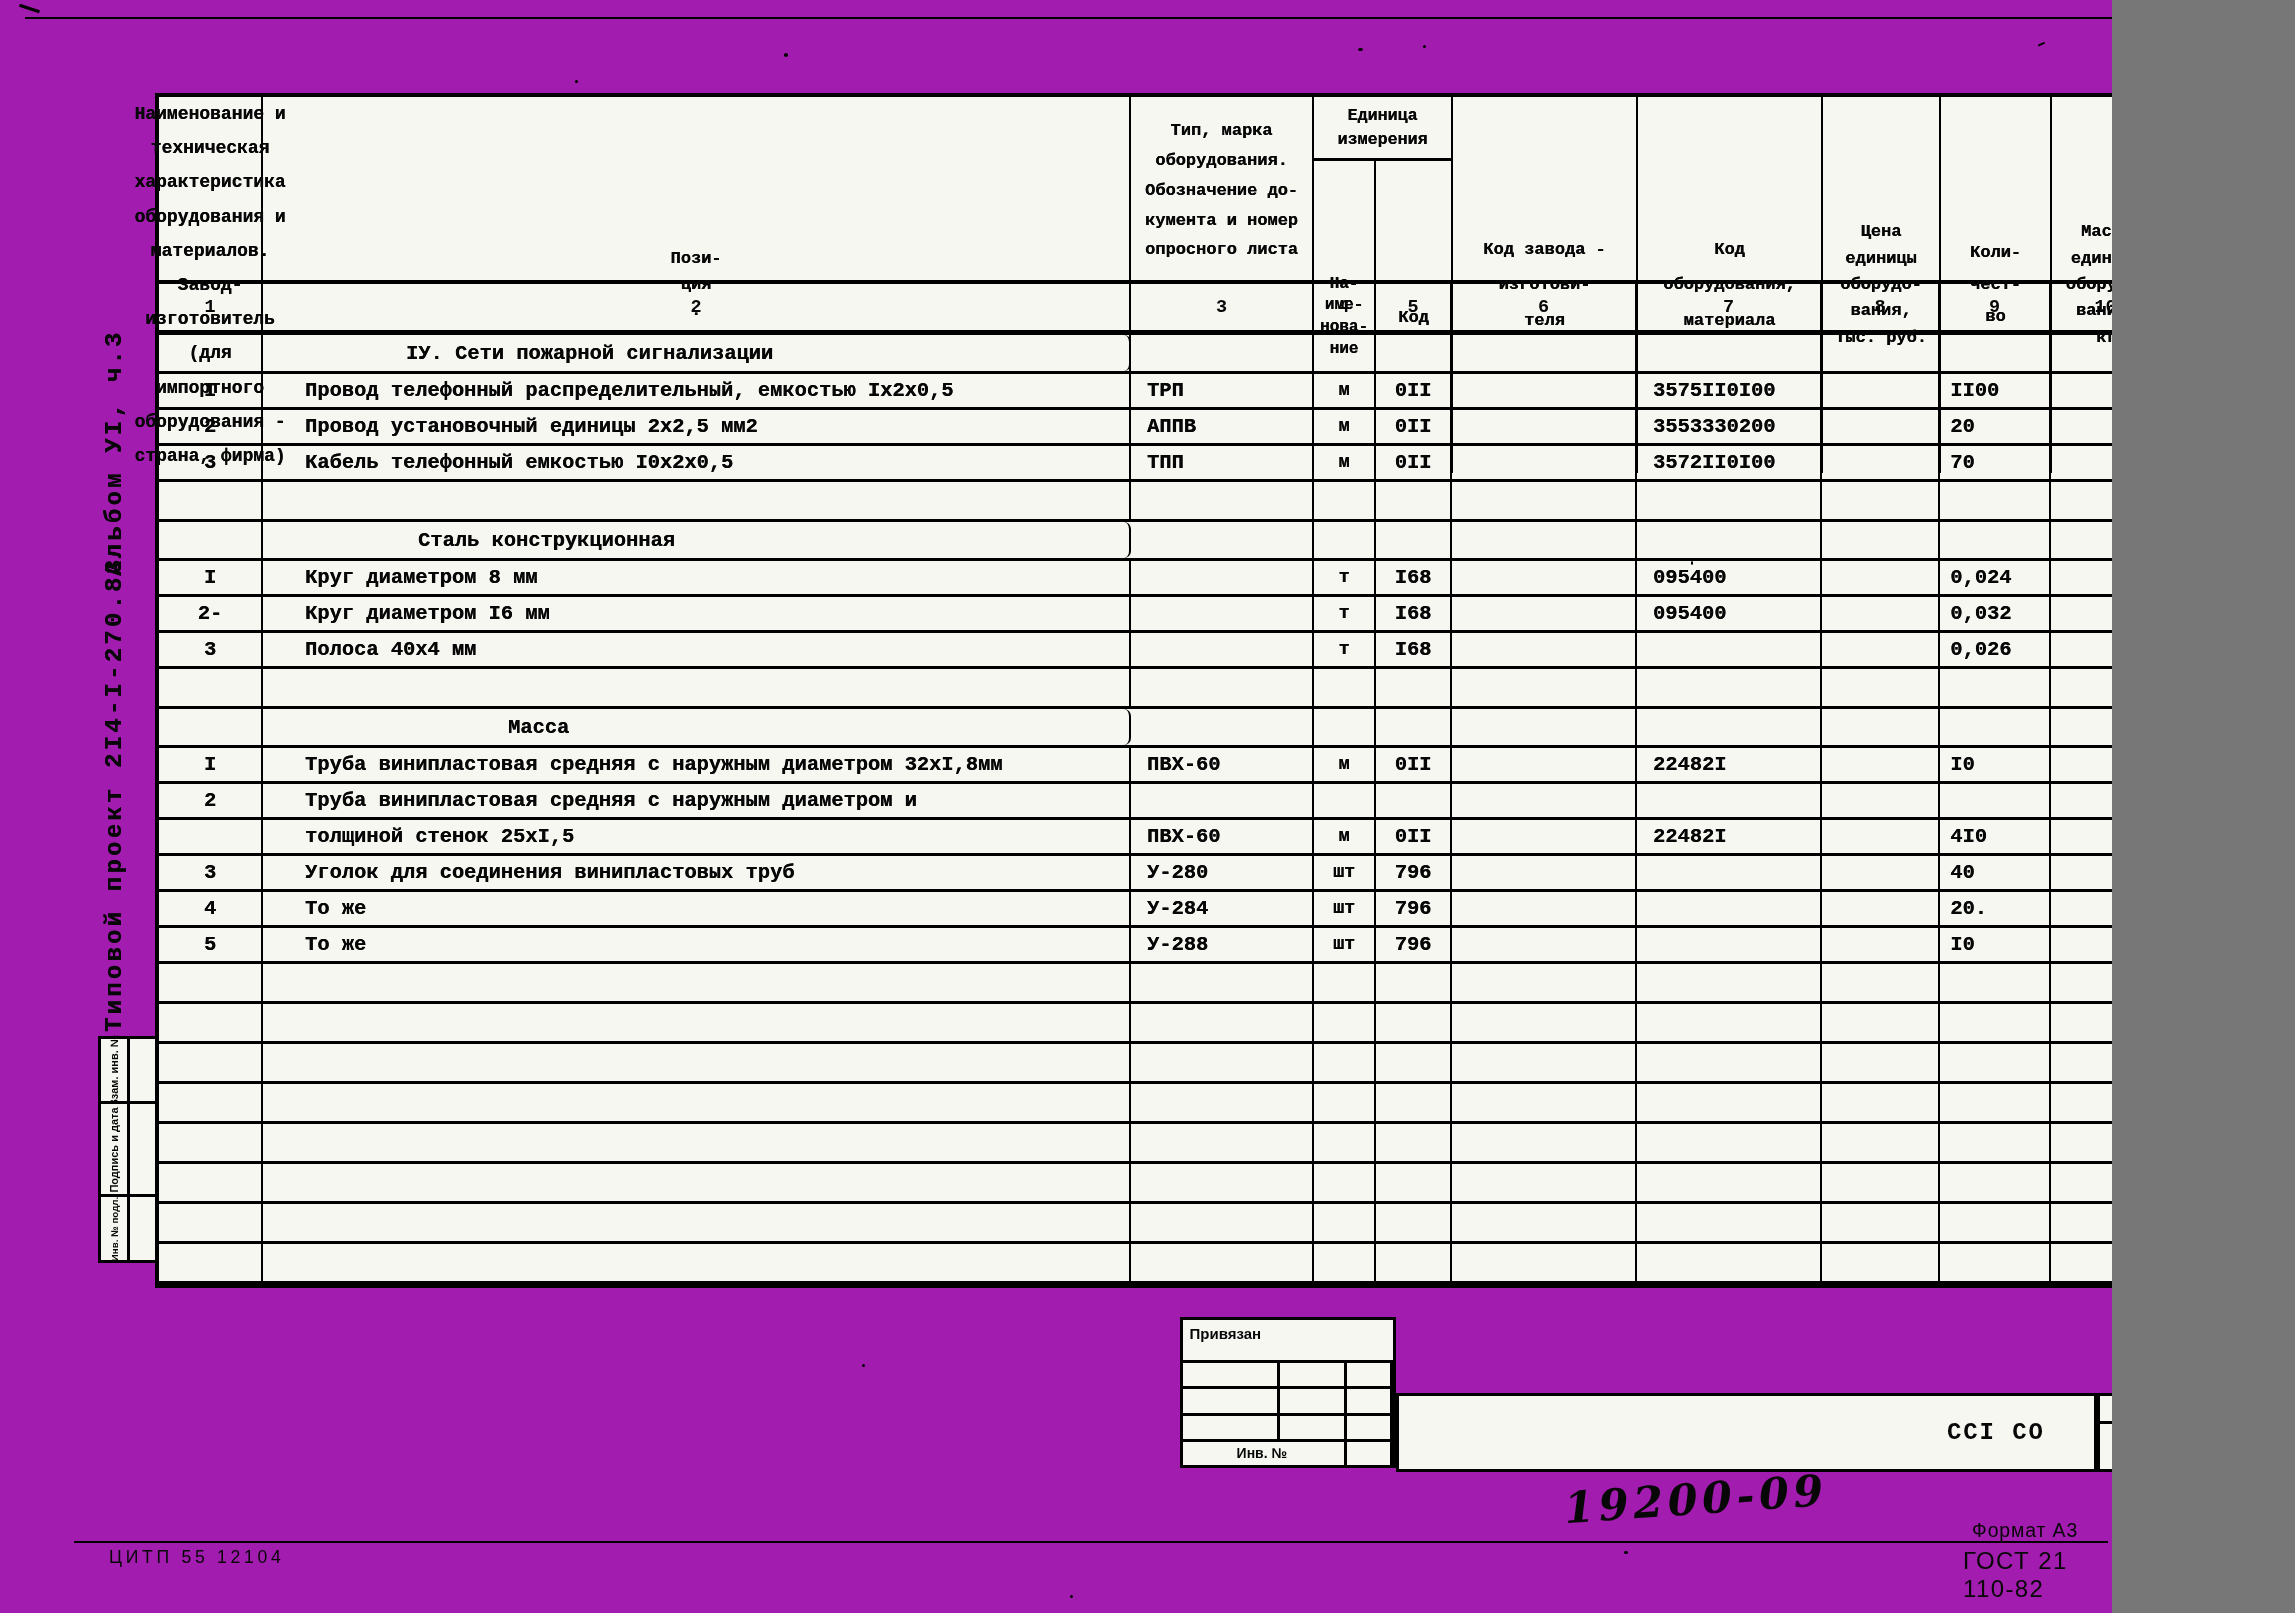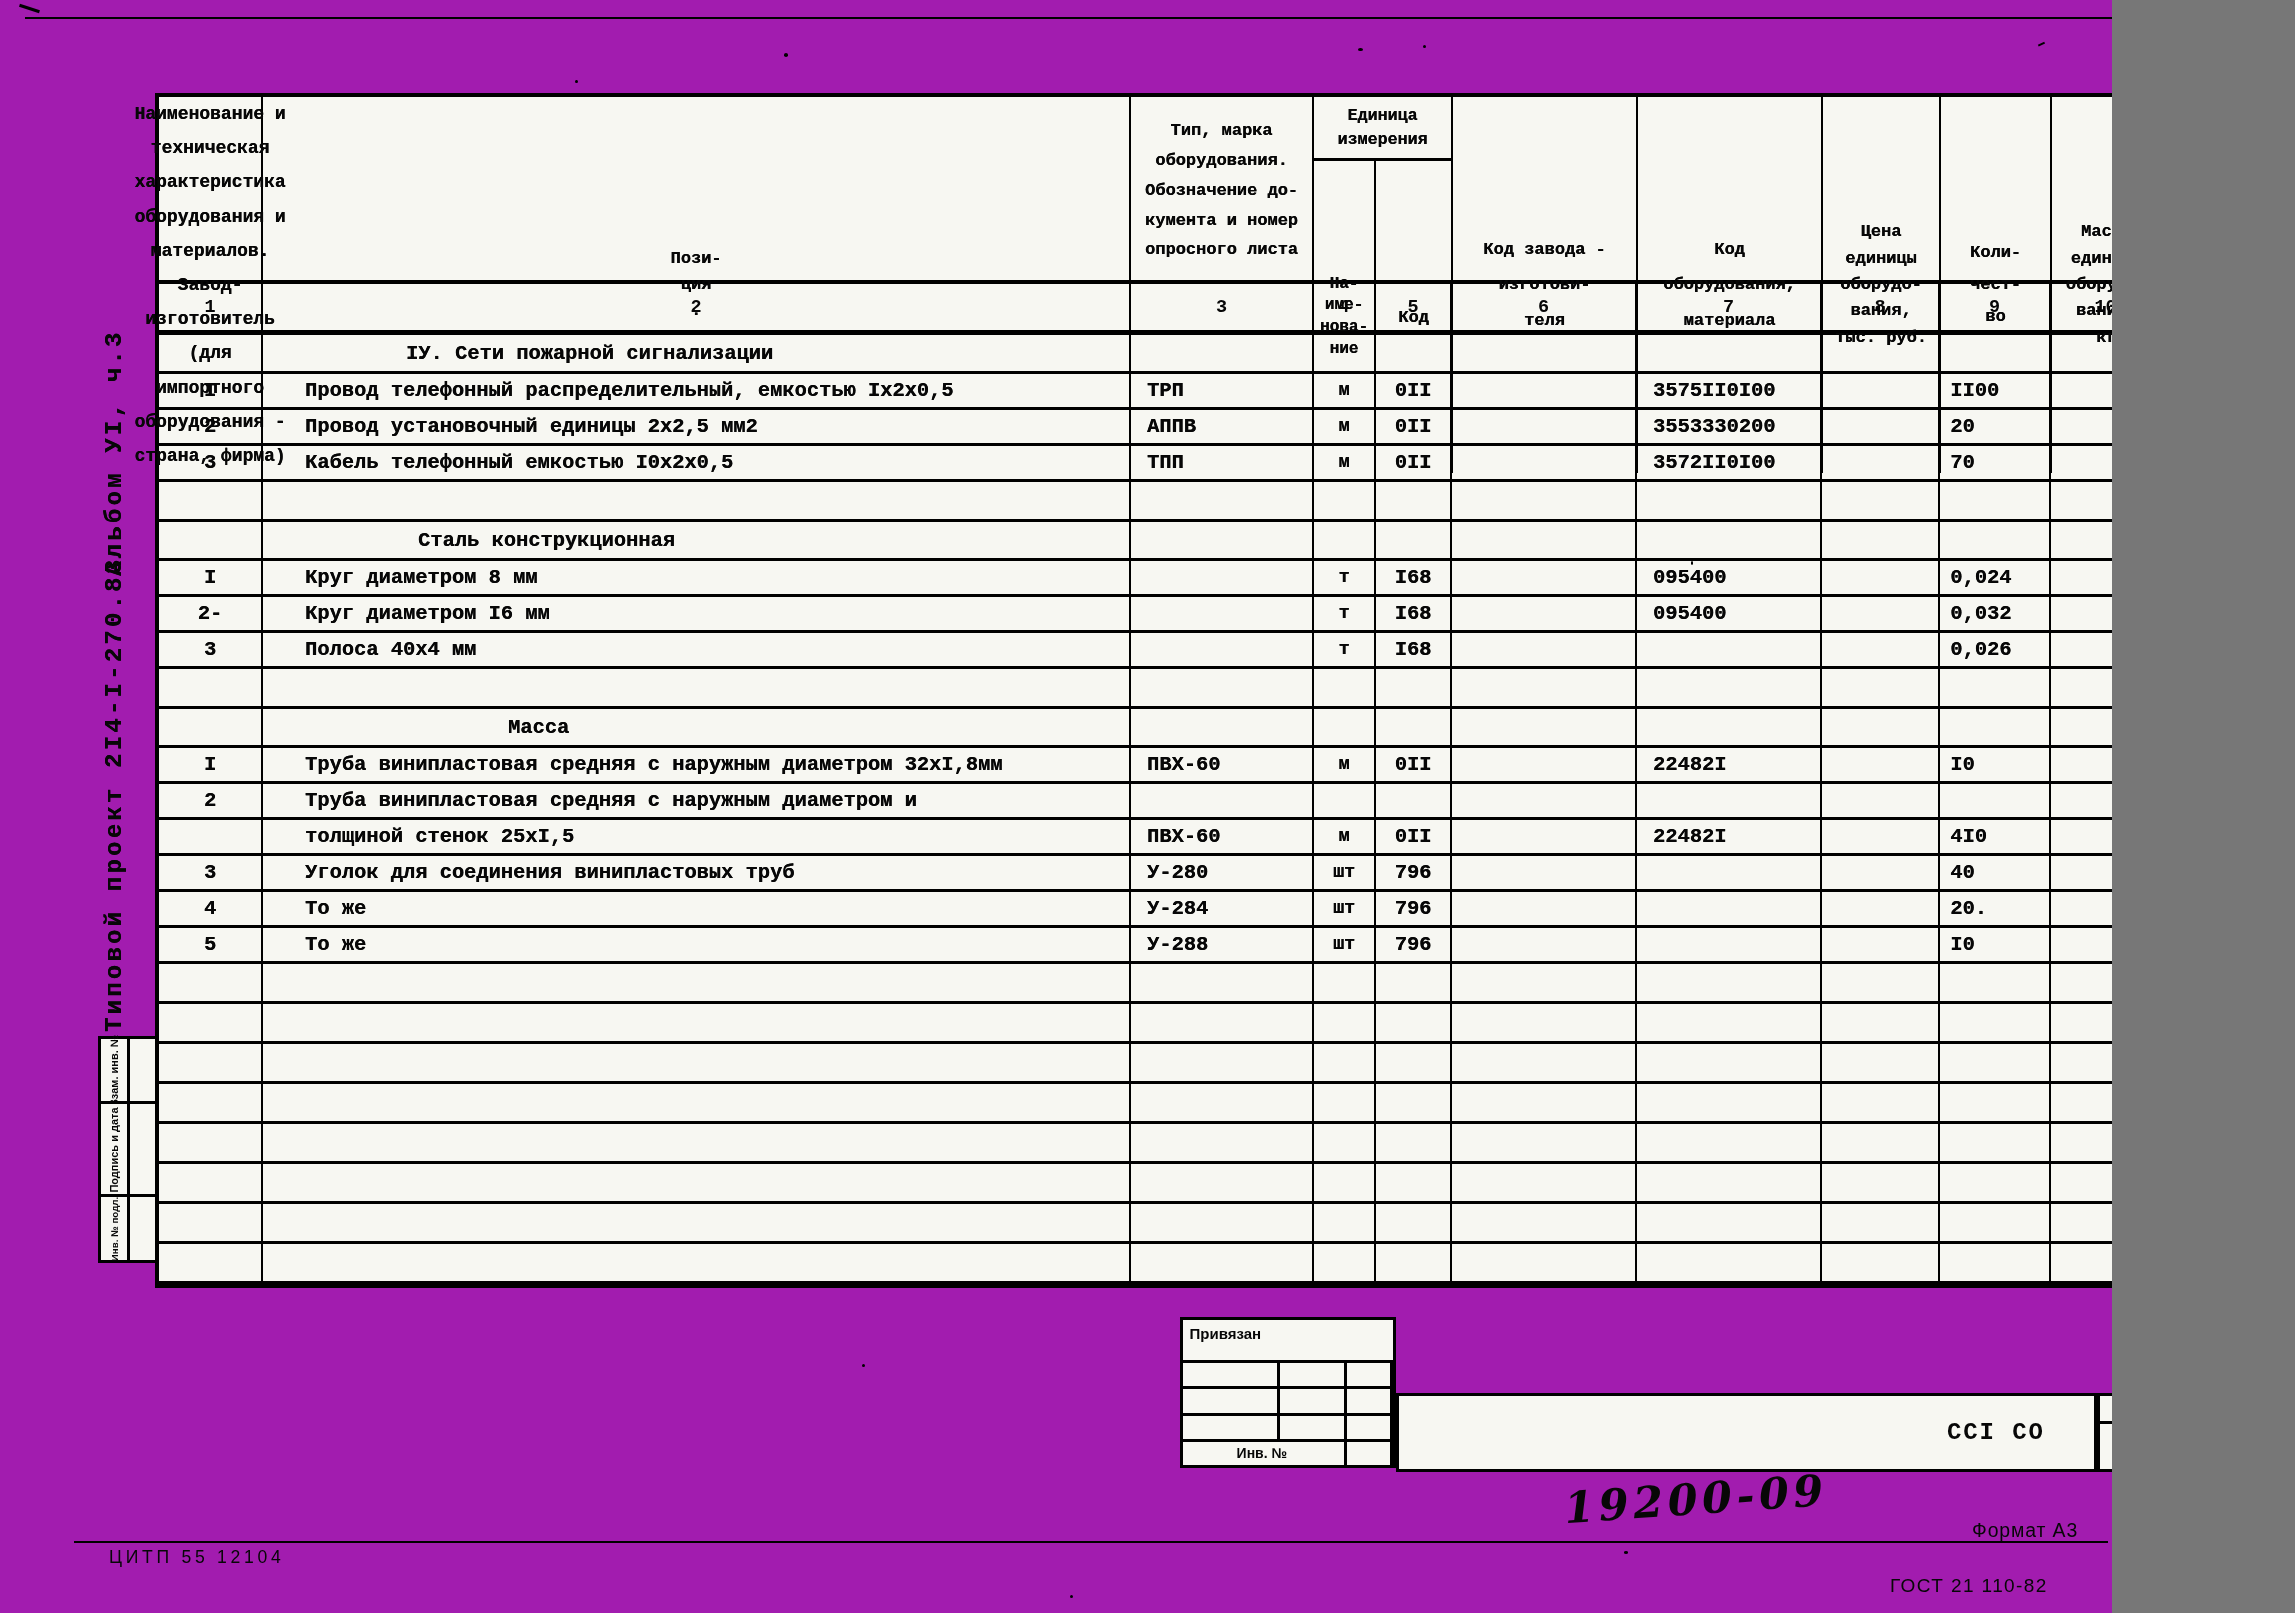--- a/index.html
+++ b/index.html
@@ -56,21 +56,21 @@
     white-space:nowrap;overflow:visible;box-sizing:border-box;text-shadow:0.3px 0 currentColor;}
   .trow .tcell:last-child{border-right:none;}
   .tcell.c1{justify-content:center;}
   .tcell.c2{padding-left:42px;}
   .tcell.c3{padding-left:16px;}
   .tcell.c4{justify-content:center;font-size:18.5px;}
   .tcell.c5{justify-content:center;}
   .tcell.c7{padding-left:16px;}
   .tcell.c9{padding-left:10.2px;}
   .tcell.c10{padding-left:7px;}
-  .tcell.section-title{padding-left:143px;}
+  .tcell.section-title{padding-left:143px;border-radius:7px;}
   
   .pstamp{position:absolute;left:1180px;top:1317px;width:216px;height:151px;border:3.7px solid #000;
     box-sizing:border-box;background:#f7f7f2;display:flex;flex-direction:column;}
   .pstamp-hdr{height:43px;border-bottom:3.7px solid #000;font-size:15px;font-weight:700;
     font-family:"Liberation Sans",sans-serif;padding:4.6px 0 0 6.5px;box-sizing:border-box;}
   .pstamp-row{flex:1;display:flex;border-bottom:3.7px solid #000;padding-left:48px;}
   .pstamp-row:last-child{border-bottom:none;}
   .pc{border-right:3.7px solid #000;box-sizing:border-box;}
   .pc.a{width:53px;}.pc.b{width:72px;}.pc.c{width:49px;}.pc.d{flex:1;border-right:none;}
   .pc.ab{width:125px;font-size:14px;font-weight:700;font-family:"Liberation Sans",sans-serif;
@@ -516,21 +516,21 @@
   </div>
   <div class="listbox">
     <div class="listlabel">Лист</div>
     <div class="listnum">4</div>
   </div>
 
   <div class="handwritten">19200-09</div>
 
   <div class="smallprint" style="left:109px;top:1547px;font-size:17.6px;letter-spacing:3.7px;">ЦИТП  55 12104</div>
   <div class="smallprint" style="left:1972px;top:1519px;font-size:19.4px;letter-spacing:0.9px;">Формат А3</div>
-  <div class="smallprint" style="left:1890px;top:1547px;font-size:19px;letter-spacing:1.4px;margin-top:28px;">ГОСТ 21 110-82</div>
+  <div class="smallprint" style="left:1963px;top:1547px;font-size:24px;letter-spacing:1.4px;">ГОСТ 21 110-82</div>
 
   <div class="speck" style="left:784px;top:53px;width:4.2px;height:3.7px;"></div>
   <div class="speck" style="left:1358px;top:48px;width:4.6px;height:3.2px;"></div>
   <div class="speck" style="left:1423px;top:45px;width:3.2px;height:3.2px;"></div>
   <div class="speck" style="left:2038px;top:43px;width:7.4px;height:2.3px;border-radius:0;transform:rotate(-25deg);"></div>
   <div class="speck" style="left:575px;top:80px;width:2.8px;height:3.2px;"></div>
   <div class="speck" style="left:1189px;top:219px;width:2.8px;height:2.8px;"></div>
   <div class="speck" style="left:1691px;top:561px;width:2.3px;height:4.2px;"></div>
   <div class="speck" style="left:862px;top:1364px;width:3.2px;height:3.2px;"></div>
   <div class="speck" style="left:1624px;top:1551px;width:4.2px;height:2.8px;"></div>

